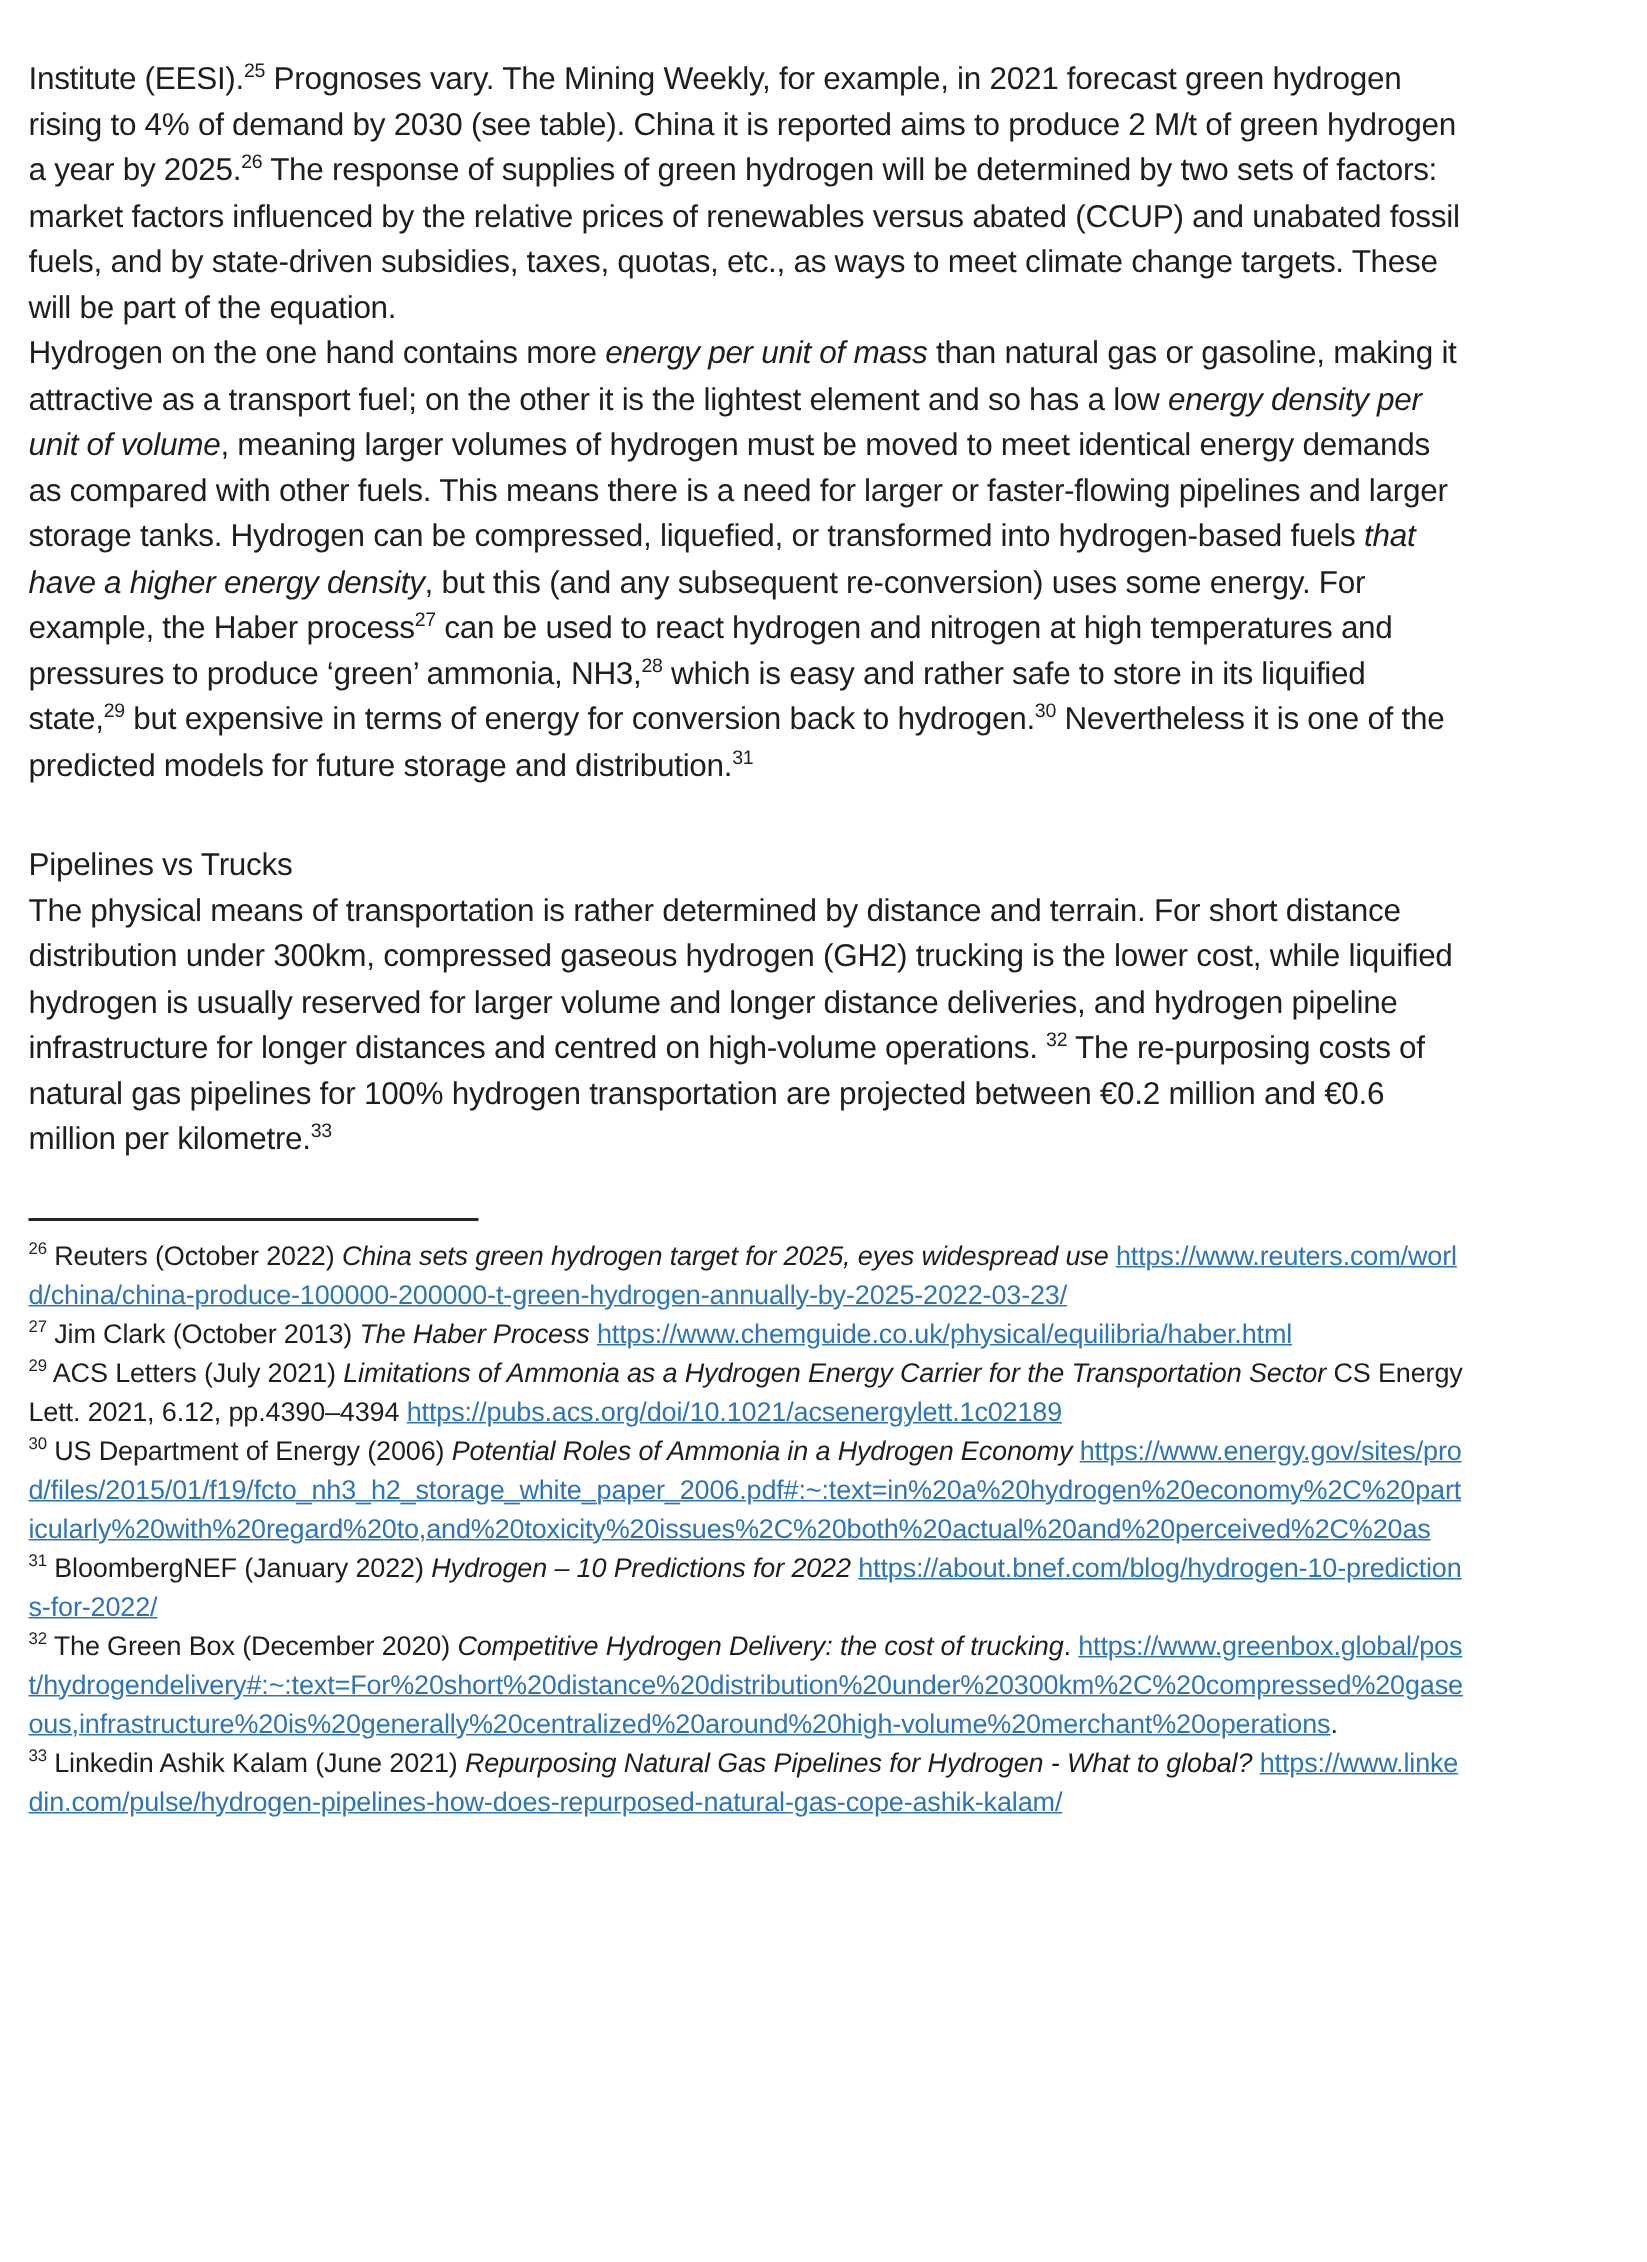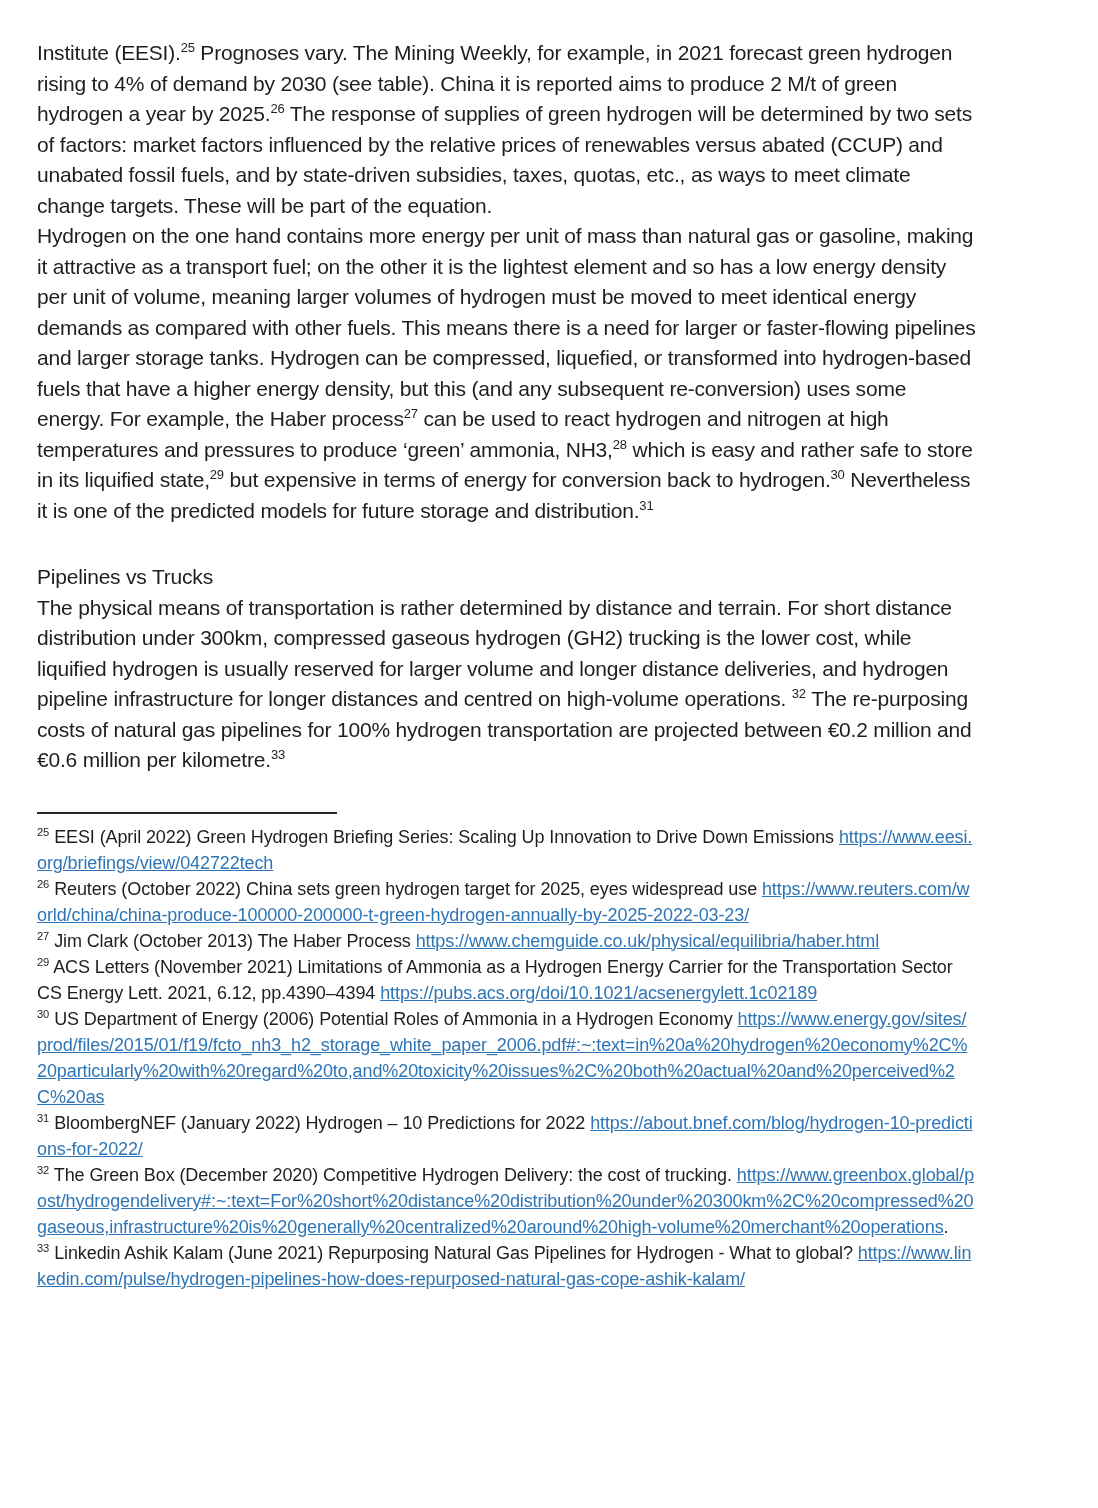--- a/index.html
+++ b/index.html
@@ -11,21 +11,21 @@
   *{box-sizing:border-box;}
   html,body{margin:0;padding:0;}
   body{
     width:1098px;height:1508px;overflow:hidden;
     background:#ffffff;
     font-family:"Liberation Sans",sans-serif;
     color:var(--text-color);
   }
   .page{
     width:1098px;height:1508px;
-    padding:38px 122px 0 37px;
+    padding:38px 122px 0 19px;
   }
   .body-para{
     margin:0;
     font-size:21px;
     line-height:30.5px;
     letter-spacing:-0.2px;
   }
   .section-heading{
     margin:26px 0 10px 0;
     font-size:26px;
@@ -34,21 +34,21 @@
     color:var(--heading-color);
     letter-spacing:-0.2px;
   }
   .sub-heading{
     margin:36px 0 0 0;
     font-size:21px;
     line-height:30.5px;
     font-weight:400;
     letter-spacing:-0.2px;
   }
-  .i{}
+  .i{font-style:italic;}
   sup{
     font-size:62%;
     vertical-align:super;
     line-height:0;
   }
   a.link{
     color:var(--link-color);
     text-decoration:underline;
     word-break:break-all;
     cursor:pointer;
@@ -75,23 +75,22 @@
 
   <p class="body-para"><span>Hydrogen on the one hand contains more </span><span class="i">energy per unit of mass</span><span> than natural gas or gasoline, making it attractive as a transport fuel; on the other it is the lightest element and so has a low </span><span class="i">energy density per unit of volume</span><span>, meaning larger volumes of hydrogen must be moved to meet identical energy demands as compared with other fuels. This means there is a need for larger or faster-flowing pipelines and larger storage tanks. Hydrogen can be compressed, liquefied, or transformed into hydrogen-based fuels </span><span class="i">that have a higher energy density</span><span>, but this (and any subsequent re-conversion) uses some energy. For example, the Haber process</span><sup>27</sup><span> can be used to react hydrogen and nitrogen at high temperatures and pressures to produce ‘green’ ammonia, NH3,</span><sup>28</sup><span> which is easy and rather safe to store in its liquified state,</span><sup>29</sup><span> but expensive in terms of energy for conversion back to hydrogen.</span><sup>30</sup><span> Nevertheless it is one of the predicted models for future storage and distribution.</span><sup>31</sup></p>
 
   <p class="sub-heading">Pipelines vs Trucks</p>
 
   <p class="body-para"><span>The physical means of transportation is rather determined by distance and terrain. For short distance distribution under 300km, compressed gaseous hydrogen (GH2) trucking is the lower cost, while liquified hydrogen is usually reserved for larger volume and longer distance deliveries, and hydrogen pipeline infrastructure for longer distances and centred on high-volume operations. </span><sup>32</sup><span> The re-purposing costs of natural gas pipelines for 100% hydrogen transportation are projected between €0.2 million and €0.6 million per kilometre.</span><sup>33</sup></p>
 
   <div class="footnote-sep"></div>
 
   <div class="footnotes" id="footnotes">
-      <div class="footnote"><sup>25</sup> <span>EESI (April 2022) </span><span class="i">Green Hydrogen Briefing Series: Scaling Up Innovation to Drive Down Emissions</span><span> </span><a href="#" class="link">https://www.eesi.org/briefings/view/042722tech</a></div>
       <div class="footnote"><sup>26</sup> <span>Reuters (October 2022) </span><span class="i">China sets green hydrogen target for 2025, eyes widespread use</span><span> </span><a href="#" class="link">https://www.reuters.com/world/china/china-produce-100000-200000-t-green-hydrogen-annually-by-2025-2022-03-23/</a></div>
       <div class="footnote"><sup>27</sup> <span>Jim Clark (October 2013) </span><span class="i">The Haber Process</span><span> </span><a href="#" class="link">https://www.chemguide.co.uk/physical/equilibria/haber.html</a></div>
-      <div class="footnote"><sup>29</sup> <span>ACS Letters (November 2021) </span><span class="i">Limitations of Ammonia as a Hydrogen Energy Carrier for the Transportation Sector</span><span> CS Energy Lett. 2021, 6.12, pp.4390–4394 </span><a href="#" class="link">https://pubs.acs.org/doi/10.1021/acsenergylett.1c02189</a></div>
+      <div class="footnote"><sup>29</sup> <span>ACS Letters (July 2021) </span><span class="i">Limitations of Ammonia as a Hydrogen Energy Carrier for the Transportation Sector</span><span> CS Energy Lett. 2021, 6.12, pp.4390–4394 </span><a href="#" class="link">https://pubs.acs.org/doi/10.1021/acsenergylett.1c02189</a></div>
       <div class="footnote"><sup>30</sup> <span>US Department of Energy (2006) </span><span class="i">Potential Roles of Ammonia in a Hydrogen Economy</span><span> </span><a href="#" class="link">https://www.energy.gov/sites/prod/files/2015/01/f19/fcto_nh3_h2_storage_white_paper_2006.pdf#:~:text=in%20a%20hydrogen%20economy%2C%20particularly%20with%20regard%20to,and%20toxicity%20issues%2C%20both%20actual%20and%20perceived%2C%20as</a></div>
       <div class="footnote"><sup>31</sup> <span>BloombergNEF (January 2022) </span><span class="i">Hydrogen – 10 Predictions for 2022</span><span> </span><a href="#" class="link">https://about.bnef.com/blog/hydrogen-10-predictions-for-2022/</a></div>
       <div class="footnote"><sup>32</sup> <span>The Green Box (December 2020) </span><span class="i">Competitive Hydrogen Delivery: the cost of trucking</span><span>. </span><a href="#" class="link">https://www.greenbox.global/post/hydrogendelivery#:~:text=For%20short%20distance%20distribution%20under%20300km%2C%20compressed%20gaseous,infrastructure%20is%20generally%20centralized%20around%20high-volume%20merchant%20operations</a><span>.</span></div>
       <div class="footnote"><sup>33</sup> <span>Linkedin Ashik Kalam (June 2021) </span><span class="i">Repurposing Natural Gas Pipelines for Hydrogen - What to global?</span><span> </span><a href="#" class="link">https://www.linkedin.com/pulse/hydrogen-pipelines-how-does-repurposed-natural-gas-cope-ashik-kalam/</a></div>
     </div>
 
 </div>
 
 </body></html>

